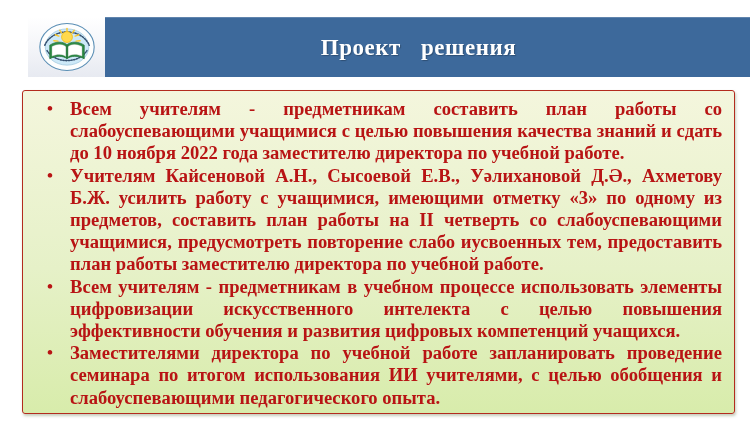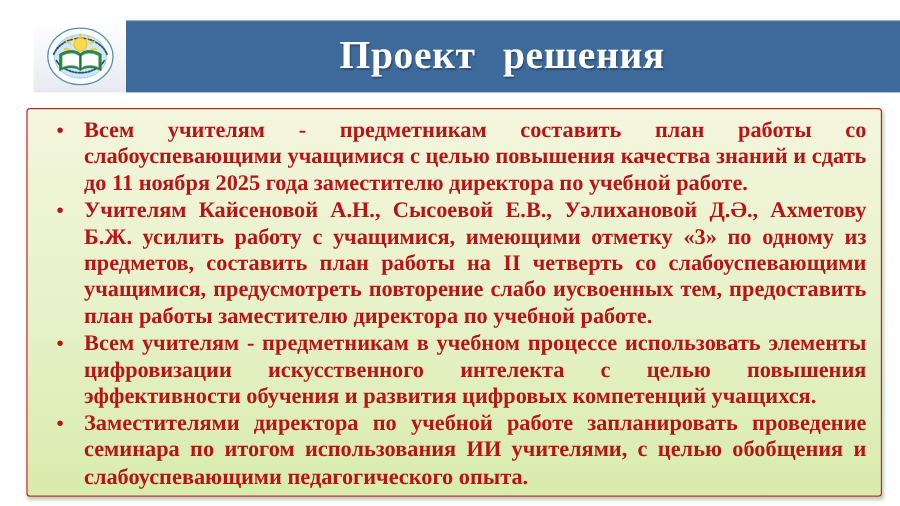--- a/index.html
+++ b/index.html
@@ -39,21 +39,21 @@
     background: var(--header-blue, #3d699b);
     display: flex;
     align-items: center;
     justify-content: center;
     box-shadow: inset 0 1px 0 rgba(255,255,255,0.18);
   }
   .title-bar .page-title {
     color: var(--title-text, #ffffff);
     font-family: "Liberation Serif", serif;
     font-weight: bold;
-    font-size: 33px;
+    font-size: 23px;
     line-height: 1;
     letter-spacing: 0.5px;
     word-spacing: 14px;
     padding-right: 18px;
     text-shadow: 1px 1px 1px rgba(0,0,0,0.25);
     white-space: nowrap;
   }
   
   .decision-box {
     position: absolute;
@@ -138,21 +138,21 @@
     </div>
     <div class="title-bar">
       <span class="page-title">Проект решения</span>
     </div>
   </div>
 
   <div class="decision-box">
     <ul>
       <li>
         <span class="bullet-dot">•</span>
-        <span class="item-text">Всем учителям - предметникам составить план работы со слабоуспевающими учащимися с целью повышения качества знаний и сдать до 11 ноября 2025 года заместителю директора по учебной работе.</span>
+        <span class="item-text">Всем учителям - предметникам составить план работы со слабоуспевающими учащимися с целью повышения качества знаний и сдать до 10 ноября 2022 года заместителю директора по учебной работе.</span>
       </li>
       <li>
         <span class="bullet-dot">•</span>
         <span class="item-text">Учителям Кайсеновой А.Н., Сысоевой Е.В., Уәлихановой Д.Ә., Ахметову Б.Ж. усилить работу с учащимися, имеющими отметку «3» по одному из предметов, составить план работы на II четверть со слабоуспевающими учащимися, предусмотреть повторение слабо иусвоенных тем, предоставить план работы заместителю директора по учебной работе.</span>
       </li>
       <li>
         <span class="bullet-dot">•</span>
         <span class="item-text">Всем учителям - предметникам в учебном процессе использовать элементы цифровизации искусственного интелекта с целью повышения эффективности обучения и развития цифровых компетенций учащихся.</span>
       </li>
       <li>

